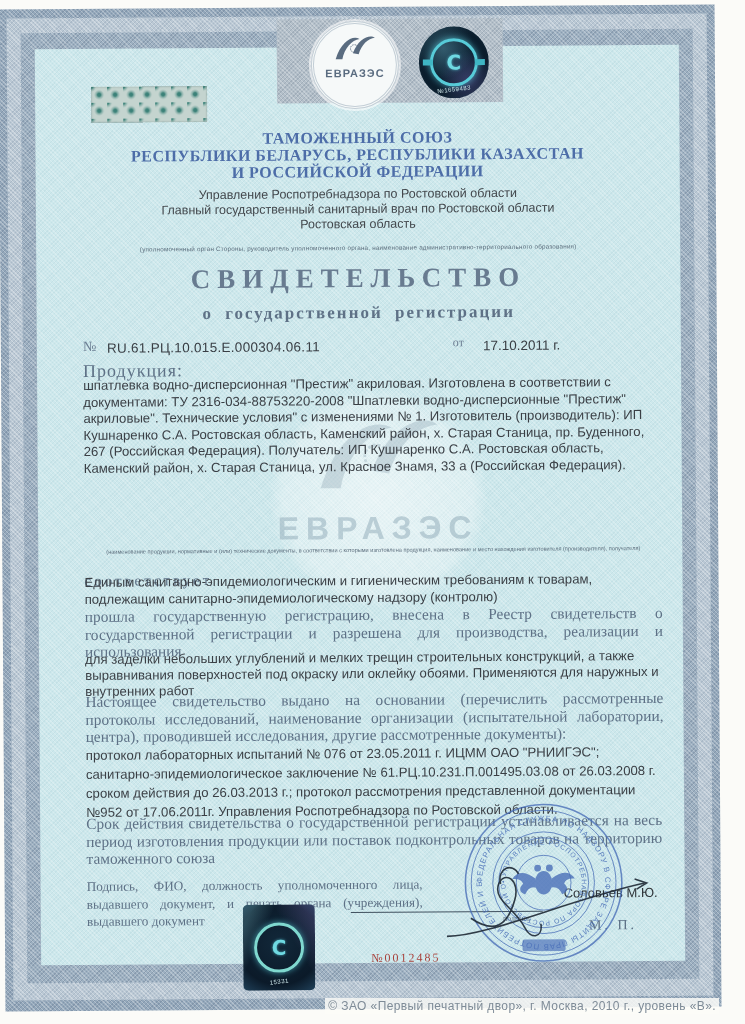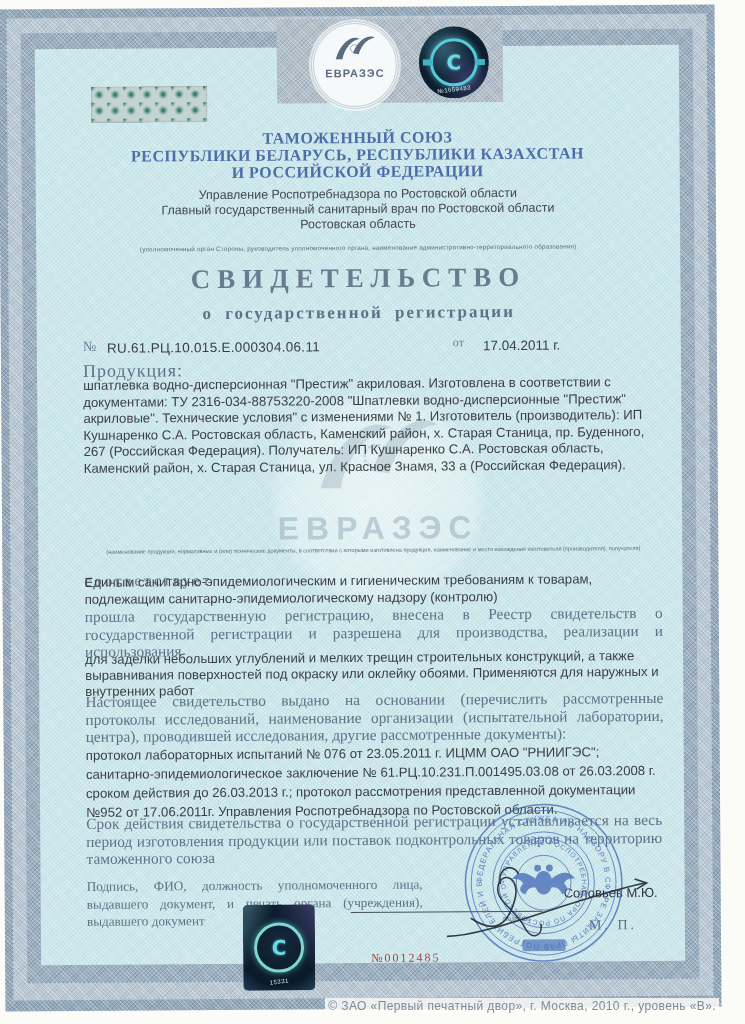--- a/index.html
+++ b/index.html
@@ -222,21 +222,21 @@
     <div class="authority-line">Ростовская область</div>
   </div>
   <div class="abs caption-line">(уполномоченный орган Стороны, руководитель уполномоченного органа, наименование административно-территориального образования)</div>
 
   <div class="abs title-main">СВИДЕТЕЛЬСТВО</div>
   <div class="abs title-sub">о государственной регистрации</div>
 
   <div class="abs no-label">№</div>
   <div class="abs no-value">RU.61.РЦ.10.015.Е.000304.06.11</div>
   <div class="abs date-label">от</div>
-  <div class="abs date-value">17.04.2011 г.</div>
+  <div class="abs date-value">17.10.2011 г.</div>
 
   <div class="abs watermark">
     <svg width="150" height="100" viewBox="0 0 100 70">
       <g fill="#8fa6b4">
         <path d="M10,56 C22,18 46,6 60,14 C44,16 28,34 24,56 Z"></path>
         <path d="M46,44 C58,12 82,4 92,12 C78,13 64,26 58,46 Z"></path>
       </g>
       <circle cx="49" cy="34" r="8" fill="none" stroke="#8fa6b4" stroke-width="2" stroke-dasharray="2,1.5"></circle>
     </svg>
     <div class="watermark-label">ЕВРАЗЭС</div>

